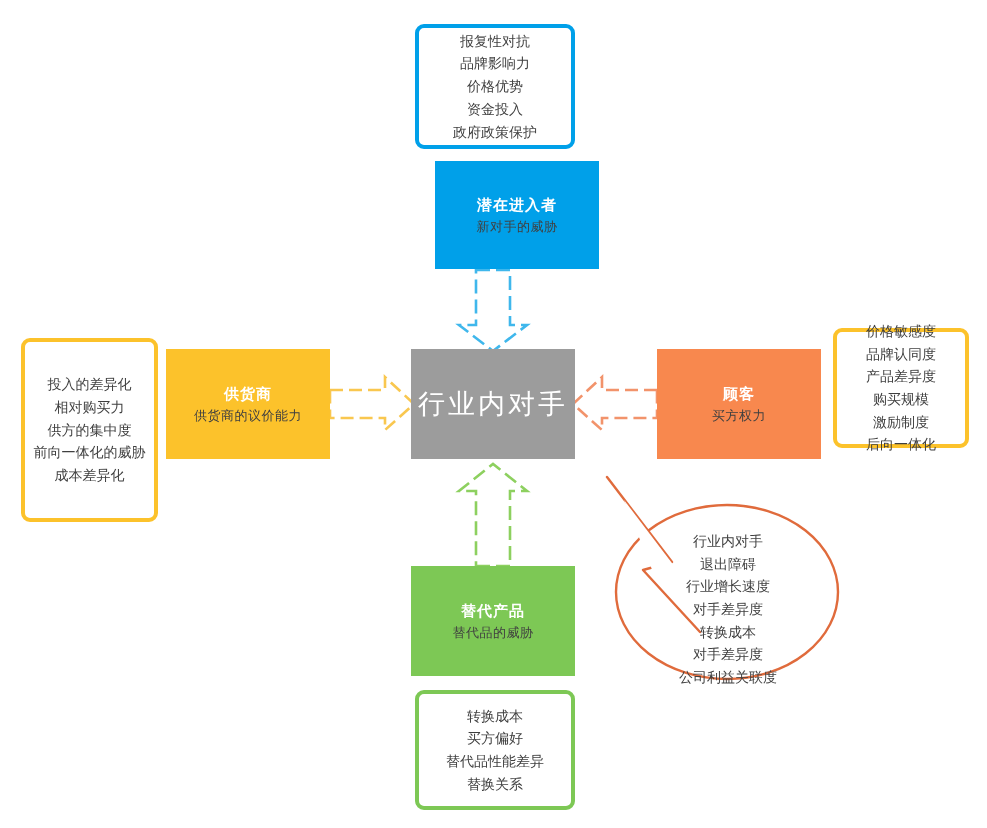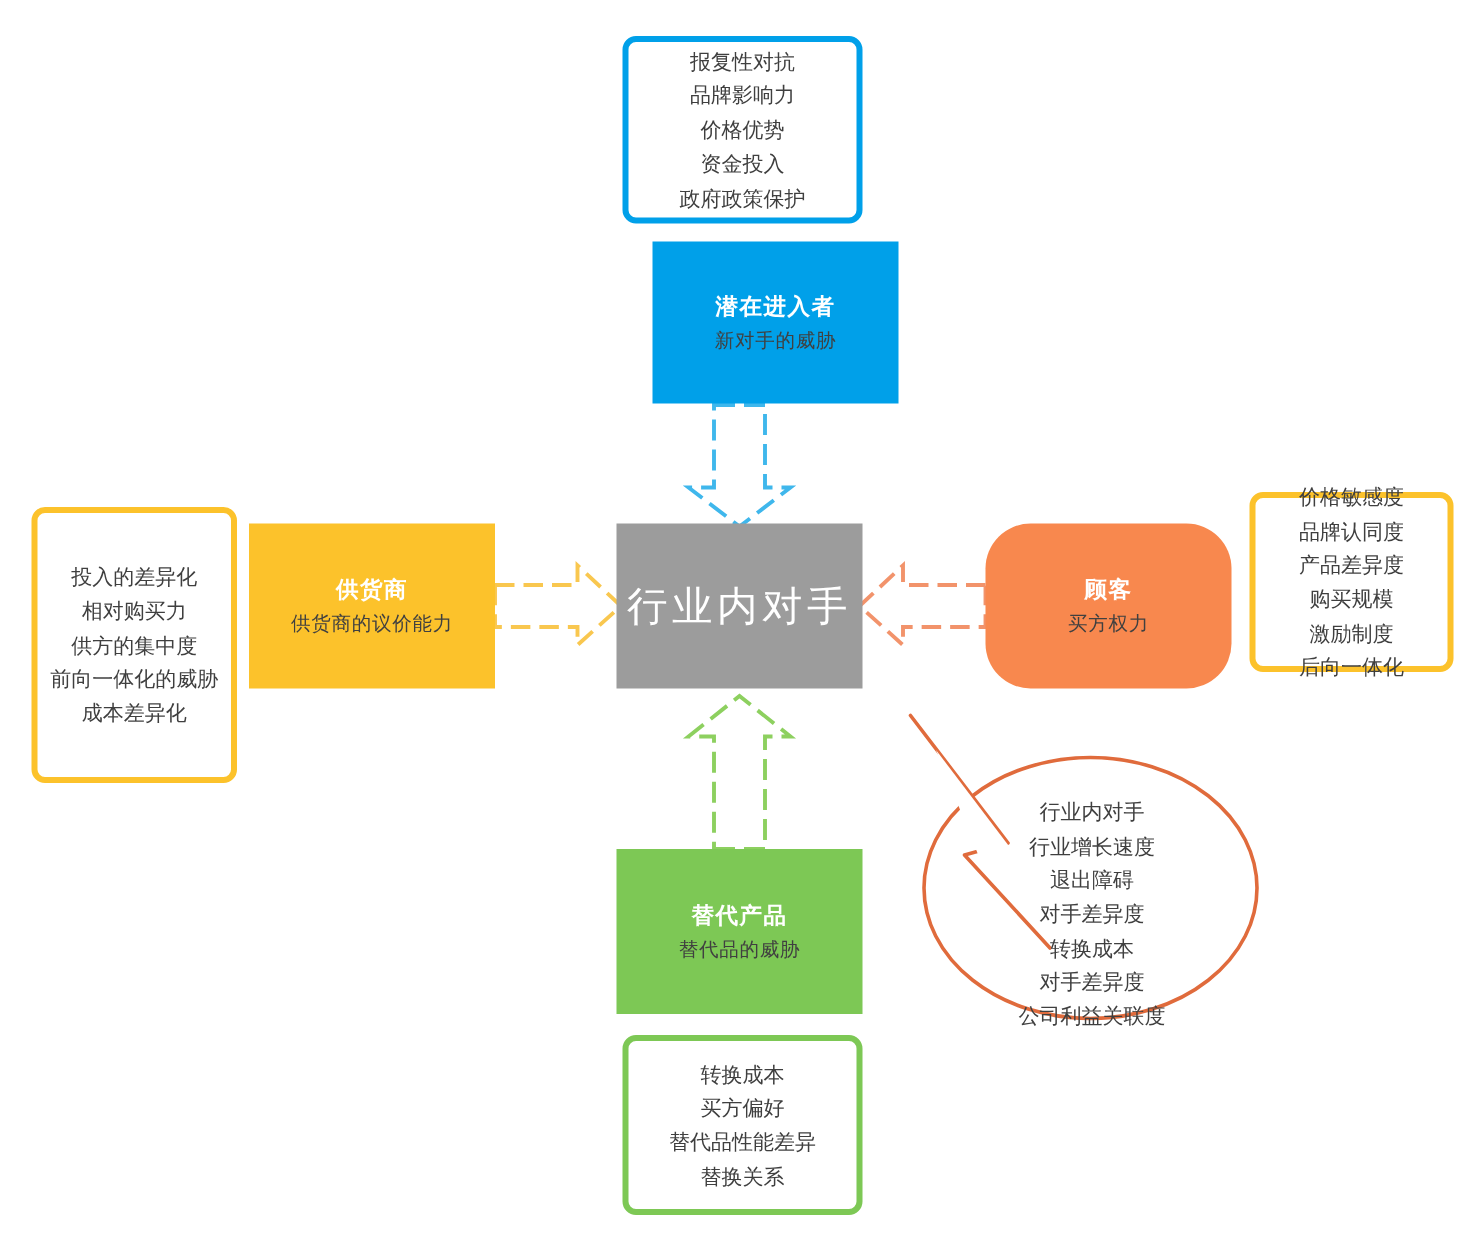--- a/index.html
+++ b/index.html
@@ -60,21 +60,20 @@
   }
   #box-rivalry {
     left: 411px; top: 349px;
     width: 164px; height: 110px;
     background: #9C9C9C;
   }
   #box-customers {
     left: 657px; top: 349px;
     width: 164px; height: 110px;
     background: #F8884E;
-    border-radius: 30px;
   }
   #box-substitutes {
     left: 411px; top: 566px;
     width: 164px; height: 110px;
     background: #7DC855;
     text-align: center;
   }
   .rivalry-title {
     font-size: 27px;
     font-weight: normal;
@@ -225,21 +224,21 @@
 
   <div class="detail-box" id="detail-substitutes">
     <div class="line">转换成本</div>
     <div class="line">买方偏好</div>
     <div class="line">替代品性能差异</div>
     <div class="line">替换关系</div>
   </div>
 
   <div id="callout-text">
     <div class="line">行业内对手</div>
+    <div class="line">退出障碍</div>
     <div class="line">行业增长速度</div>
-    <div class="line">退出障碍</div>
     <div class="line">对手差异度</div>
     <div class="line">转换成本</div>
     <div class="line">对手差异度</div>
     <div class="line">公司利益关联度</div>
   </div>
 
 </div>
 
 </body></html>

